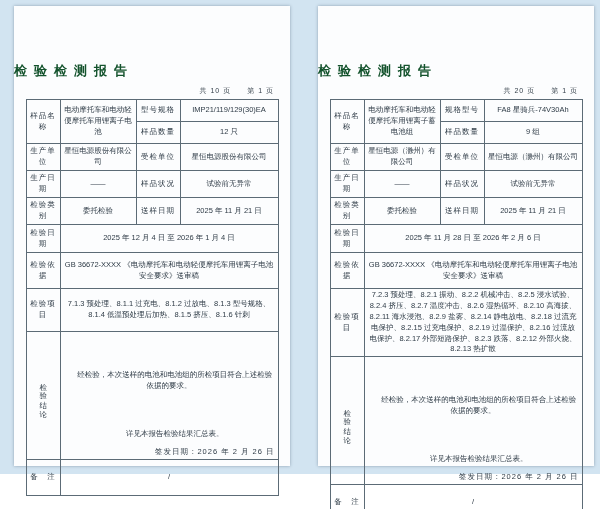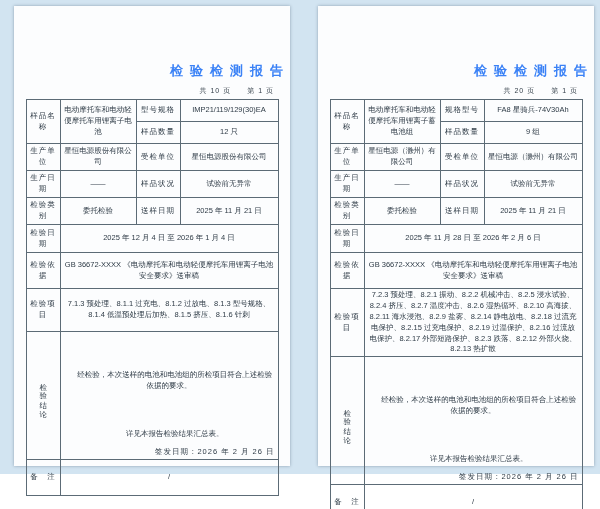--- a/index.html
+++ b/index.html
@@ -3,22 +3,22 @@
 <meta charset="utf-8">
 <style>
   html,body{margin:0;padding:0;}
   .canvas{position:relative;width:600px;height:509px;background:#ffffff;overflow:hidden;
           font-family:"Liberation Sans","DejaVu Sans",sans-serif;}
   .blue-band{position:absolute;left:0;top:0;width:600px;height:474px;background:#d2e4f1;}
   .page{position:absolute;top:6px;width:276px;height:460px;background:#fcfdfe;
         box-shadow:0 0 3px rgba(60,80,100,.45);}
   .page-left{left:14px;}
   .page-right{left:318px;}
-  .title{text-align:right;margin-top:56px;font-weight:bold;font-size:13px;
-         letter-spacing:7px;color:#3b82f6;}
+  .title{text-align:left;margin-top:56px;font-weight:bold;font-size:13px;
+         letter-spacing:7px;color:#14532d;}
   .pageinfo{text-align:right;font-size:7px;color:#333f49;margin:6px 16px 3px 0;letter-spacing:1px;}
   table.rpt{border-collapse:collapse;table-layout:fixed;width:252px;margin:2px auto 0 auto;padding-left:48px;}
   table.rpt td{border:1px solid #5c6b76;font-size:7.5px;color:#2e3b46;padding:1px 3px;
                text-align:center;vertical-align:middle;line-height:1.45;overflow:hidden;}
   td.lbl{letter-spacing:1px;color:#2a3640;}
   .c1{width:34px;}.c2{width:76px;}.c3{width:44px;}.c4{width:98px;}
   tr.h20 td{height:19px;}
   tr.h25 td{height:24px;}
   tr.h26 td{height:25px;}
   tr.h34 td{height:33px;}

